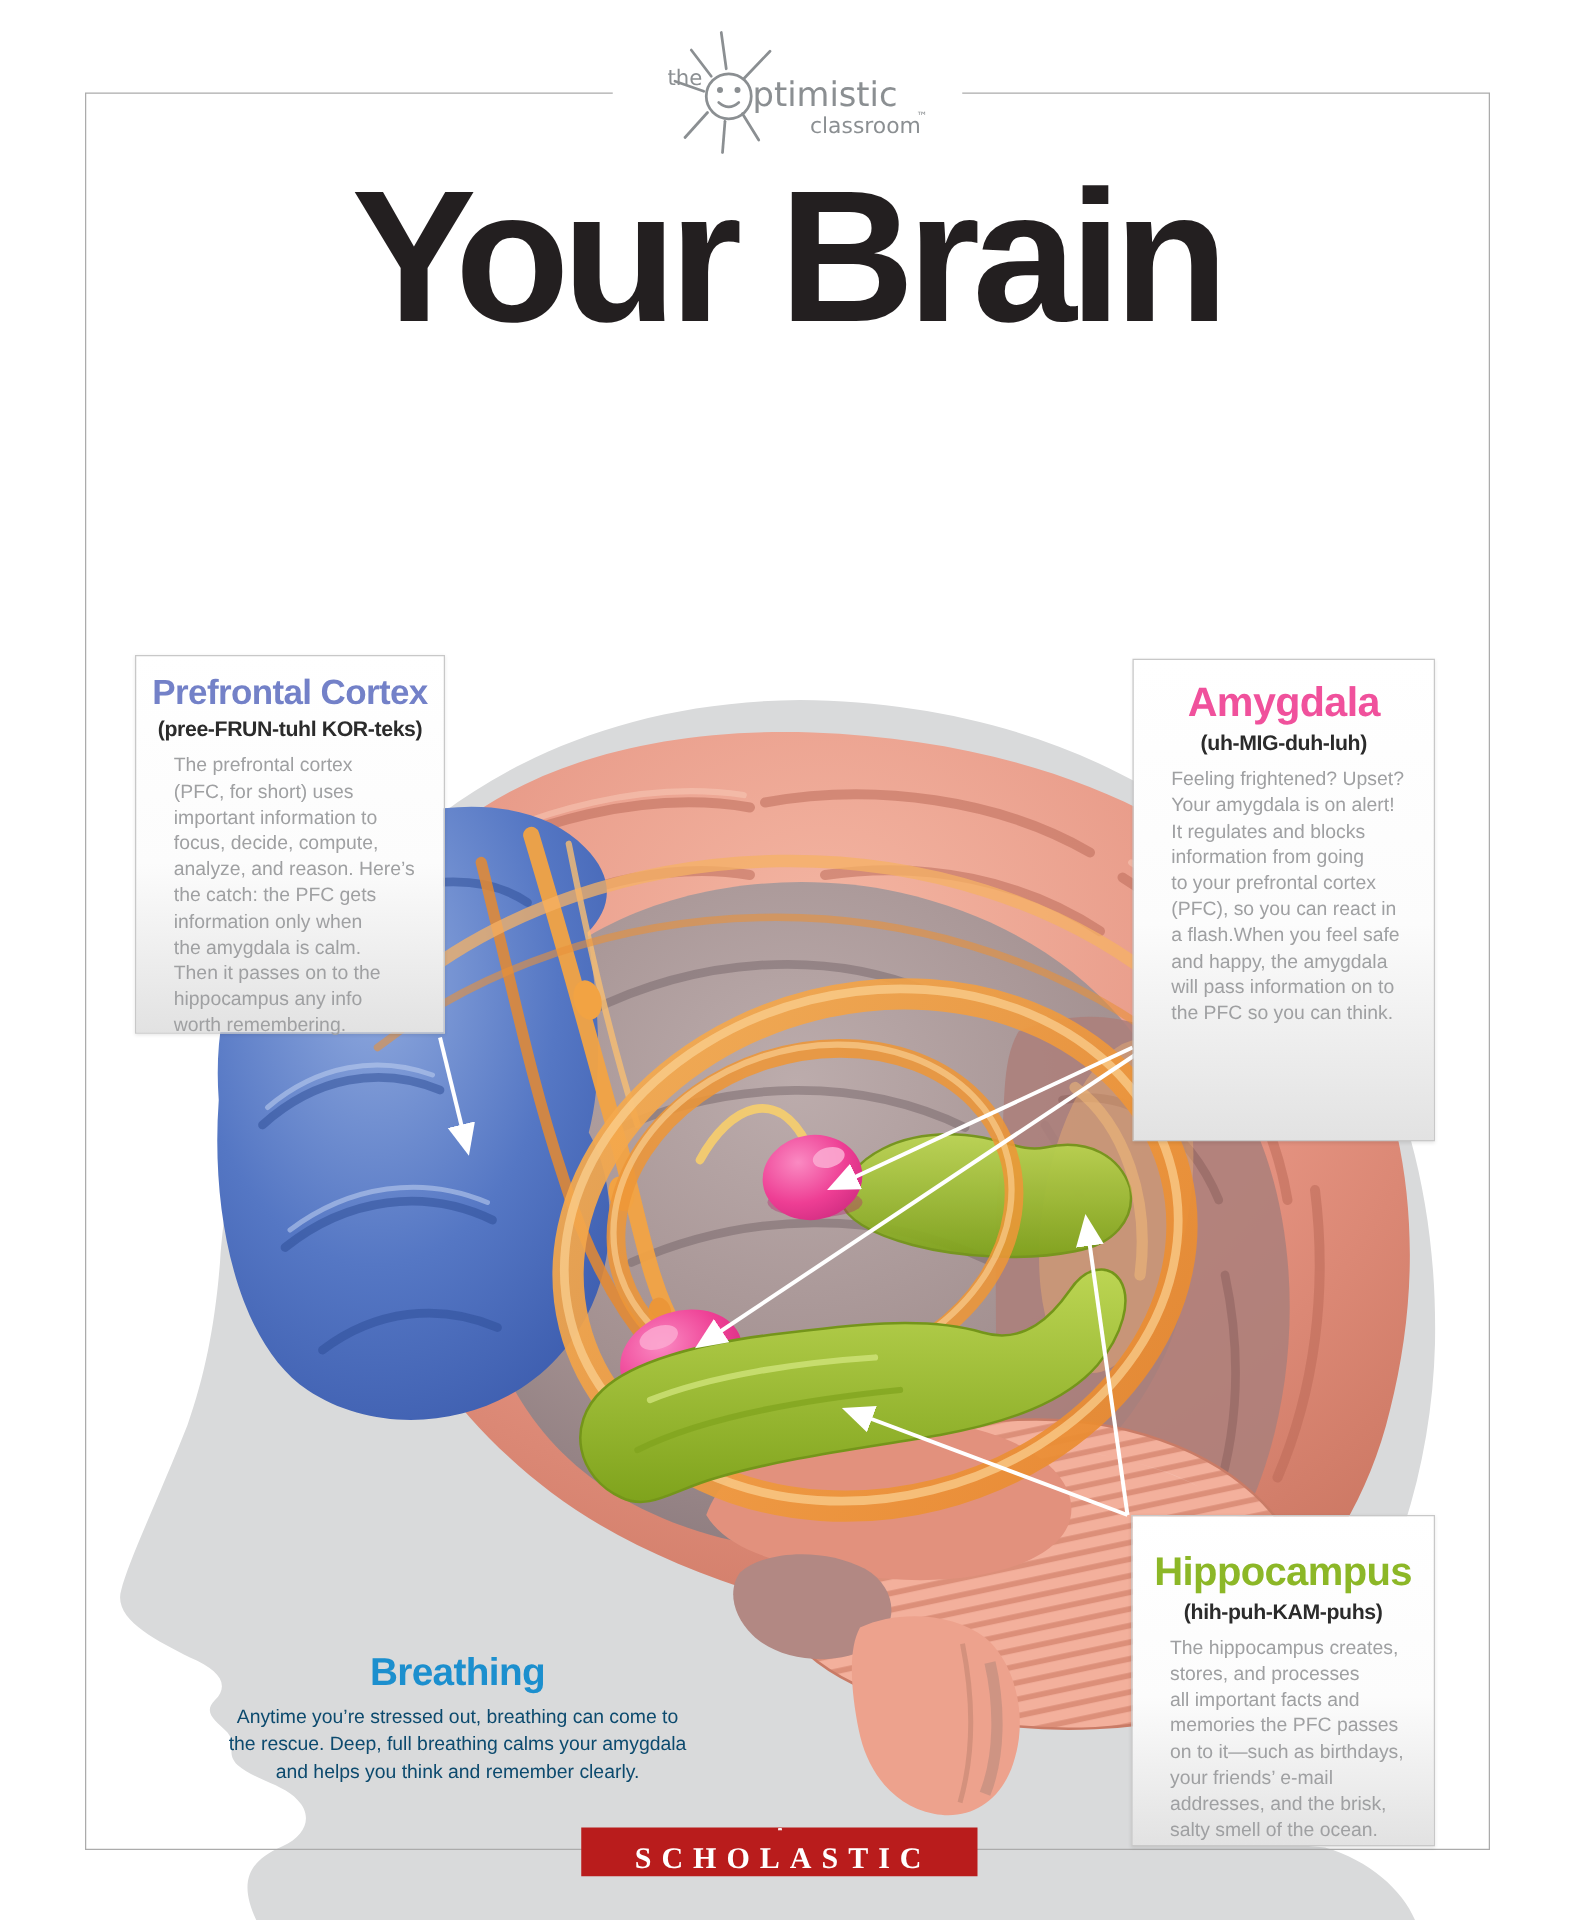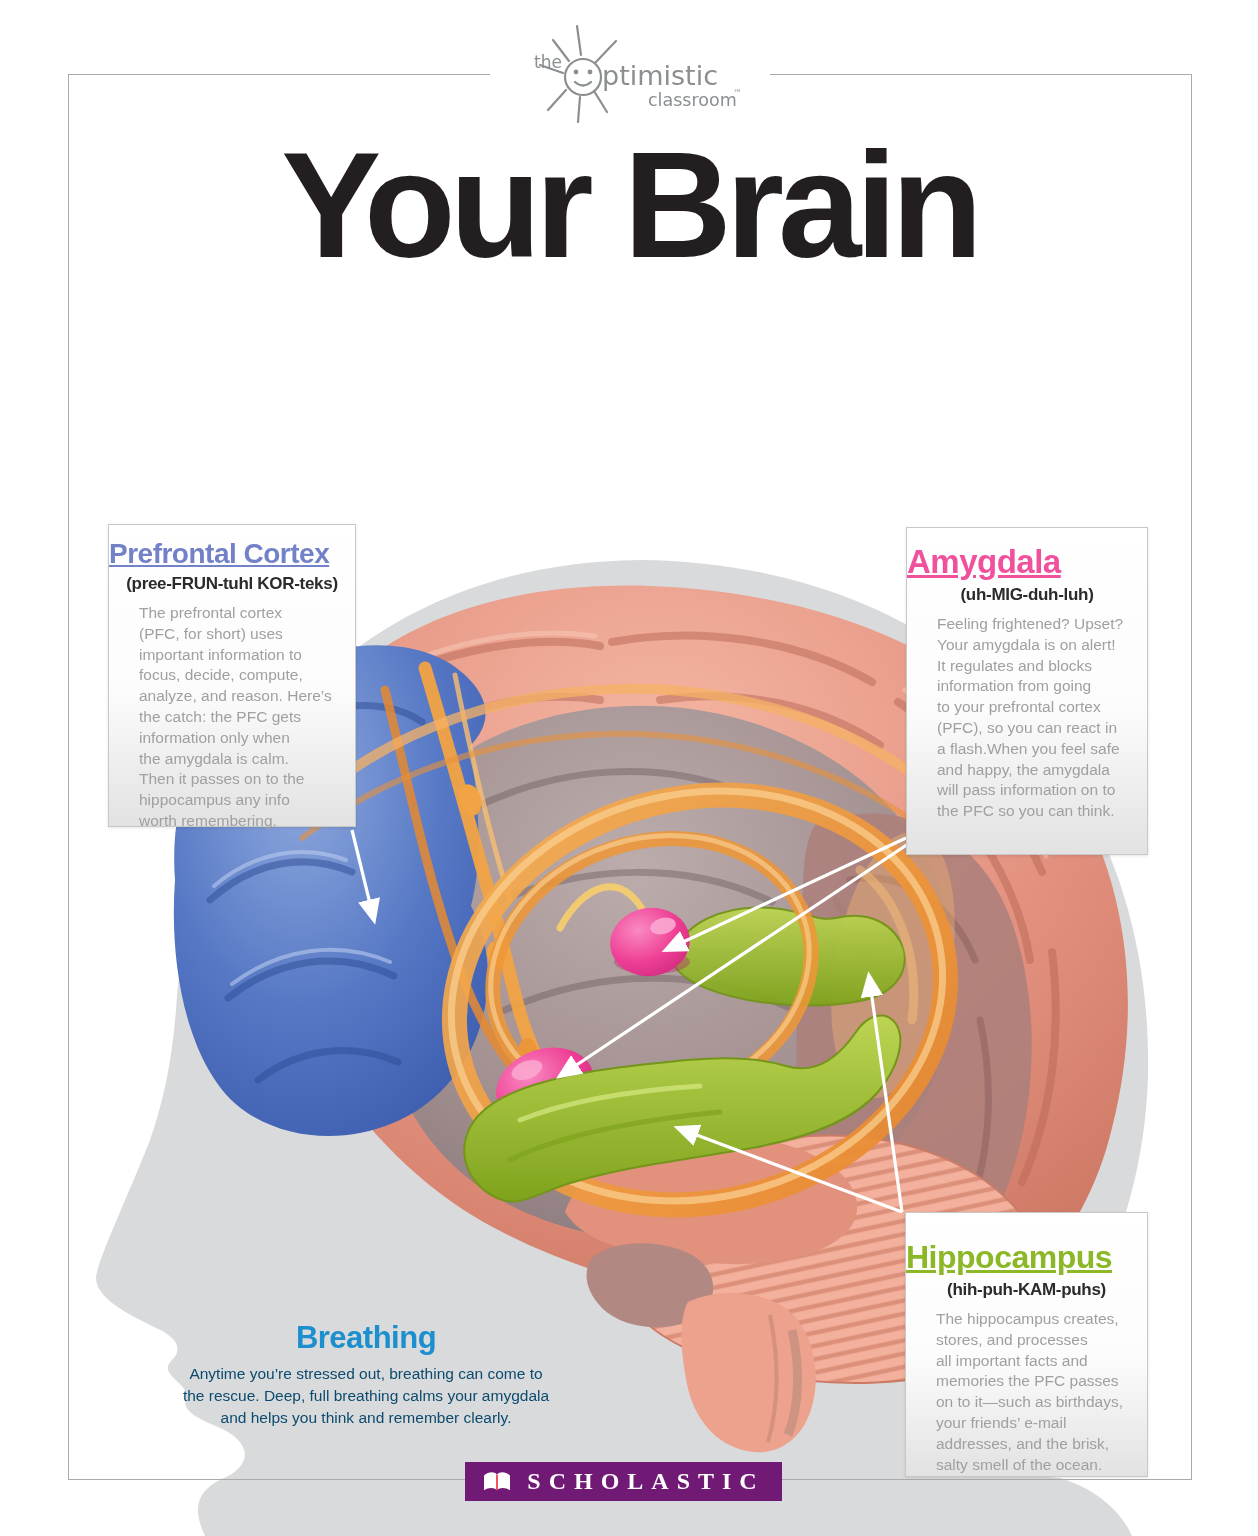--- a/index.html
+++ b/index.html
@@ -22,40 +22,40 @@
   .intro-text {
     position:absolute; left:0; top:388px; width:1258px; text-align:center; z-index:4;
     font-size:21px; line-height:28.5px; color:#9b9c9e; white-space:pre-line; letter-spacing:0.2px;
   }
 
   .info-box {
     position:absolute; z-index:4;
     background:linear-gradient(180deg,#ffffff 0%,#fcfcfc 55%,#e2e2e2 100%);
     border:1px solid #c8c8c8; box-shadow:0 1px 3px rgba(0,0,0,0.10);
   }
-  .box-title { text-align:left; font-weight:bold; letter-spacing:-0.5px;text-decoration:underline; }
+  .box-title { text-align:center; font-weight:bold; letter-spacing:-0.5px; }
   .box-pron  { text-align:center; font-weight:bold; color:#2b2b2b; font-size:17px; margin-top:4px; letter-spacing:-0.3px; }
   .box-body  {
     font-size:15.5px; line-height:20.8px; color:#9fa0a2; white-space:pre-line;
     margin-top:9px; padding-left:30px; padding-right:6px;
   }
   .box-prefrontal { left:108px; top:524px; width:248px; height:303px; padding-top:13px; }
   .box-prefrontal .box-title { font-size:28px; color:#7381c8; }
-  .box-amygdala   { left:906px; top:527px; width:242px; height:328px; padding-top:15px; }
+  .box-amygdala   { left:906px; top:527px; width:242px; height:386px; padding-top:15px; }
   .box-amygdala   .box-title { font-size:33px; color:#f0519c; }
   .box-hippocampus{ left:905px; top:1212px; width:243px; height:265px; padding-top:26px; }
   .box-hippocampus .box-title { font-size:32px; color:#8cb727; }
 
   .breathing-block { position:absolute; left:140px; top:1320px; width:452px; text-align:center; z-index:4; }
   .breathing-title { font-size:31px; font-weight:bold; color:#1c8fce; letter-spacing:-0.5px; }
   .breathing-body  { margin-top:7px; font-size:15.5px; line-height:22px; color:#0c4a6e; white-space:pre-line; }
 
   .scholastic-banner {
     position:absolute; left:465px; top:1462px; width:317px; height:39px; z-index:5;
-    background:#701a75; display:flex; align-items:center; justify-content:center; gap:9px;
+    background:#b91c1c; display:flex; align-items:center; justify-content:center; gap:9px;flex-direction:column;
   }
   .scholastic-text {
     color:#ffffff; font-family:"Liberation Serif", serif; font-weight:600;
     font-size:24px; letter-spacing:8px; padding-left:6px;
   }
 </style>
 </head>
 <body>
 
 <div class="canvas">

